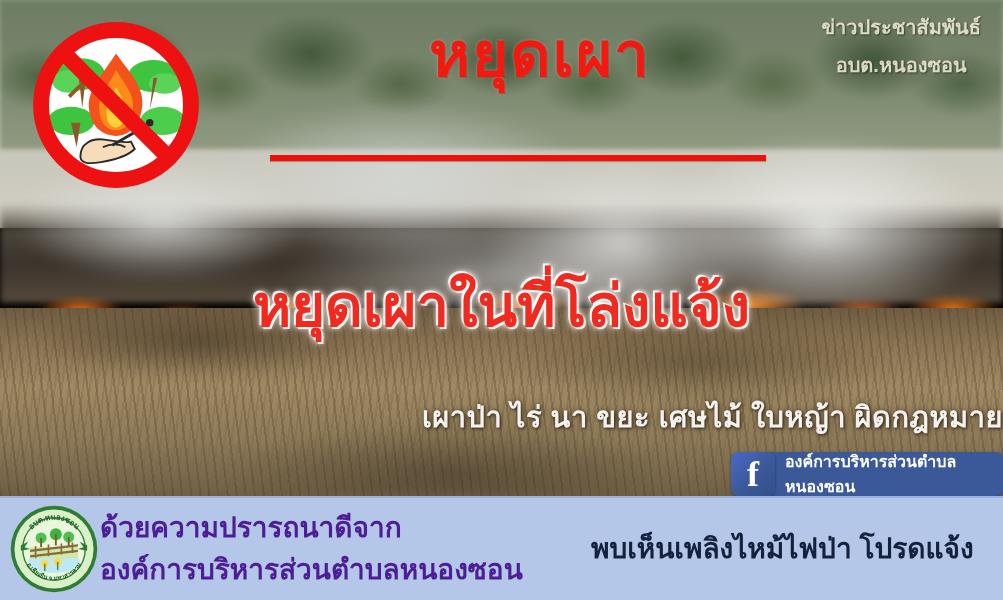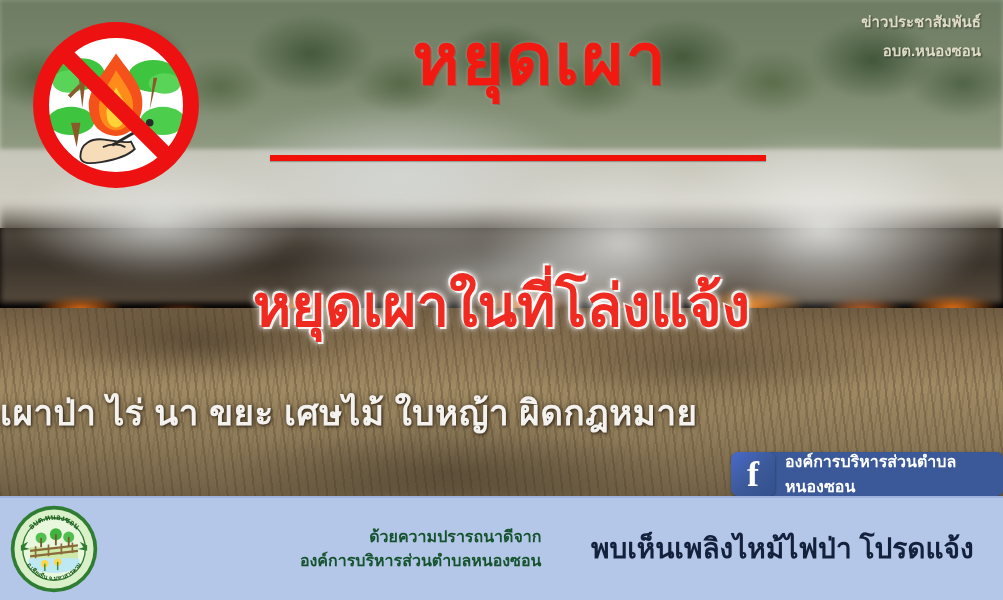--- a/index.html
+++ b/index.html
@@ -90,21 +90,21 @@
   
   .nosign {
     position:absolute; left:22px; top:16px; width:188px; height:178px;
   }
   .nosign svg { width:100%; height:100%; display:block; }
 
   
   .headline {
     position:absolute; left:330px; top:22px; width:420px;
     text-align:center;
-    font-size:72px; line-height:1.05;
+    font-size:62px; line-height:1.05;
     font-weight:bold;
     color:#f21a10;
     letter-spacing:2px;
     text-shadow:0 0 3px rgba(255,255,255,.35), 1px 1px 0 rgba(120,0,0,.35);
   }
 
   .divider {
     position:absolute; left:270px; top:155px; width:496px; height:6px;
     background:#f01008;
     box-shadow:0 1px 1px rgba(0,0,0,.25);
@@ -114,32 +114,33 @@
     position:absolute; width:100%; text-align:center;
     font-weight:bold; color:#ef2a20; font-size:58px; line-height:1.1;
     text-shadow:
       0 0 5px #ffffff, 0 0 9px #ffffff,
       2px 2px 0 rgba(255,255,255,.85), -2px -2px 0 rgba(255,255,255,.85);
   }
   .sub1 { left:0; top:192px; }
   .sub2 { left:0; top:274px; }
 
   .note1, .note2 {
-    position:absolute; width:100%; text-align:left;
-    color:#f4f2ee; font-size:35px; font-weight:bold; letter-spacing:.5px;
+    position:absolute; width:100%; text-align:right;
+    color:#f4f2ee; font-size:29px; font-weight:bold; letter-spacing:.5px;
     text-shadow:1px 1px 3px rgba(40,28,14,.85), 0 0 6px rgba(40,28,14,.5);
+    margin-top:9px;
   }
   .note1 { left:0; top:385px; }
   .note2 { left:0; top:440px; }
 
   
   .kicker {
     position:absolute; right:22px; top:8px;
-    text-align:right; color:#e8e4cf;
-    font-size:15px; line-height:1.9; font-weight:bold;
+    text-align:center; color:#e8e4cf;
+    font-size:20px; line-height:1.9; font-weight:bold;
     text-shadow:1px 1px 2px rgba(0,0,0,.55);
     opacity:.92;
   }
 
   
   .fb {
     position:absolute; left:731px; top:452px;
     display:flex; align-items:stretch; height:44px;
   }
   .fb-icon {
@@ -167,22 +168,22 @@
   .bottombar {
     position:absolute; left:0; right:0; bottom:0; height:104px;
     background:#b5c7e8;
     border-top:2px solid #9db2dc;
     display:flex; align-items:center;
   }
   .logo { flex:0 0 auto; margin-left:8px; width:92px; height:92px; }
   .logo svg { width:100%; height:100%; display:block; }
 
   .bottom-left {
-    flex:1 1 0; text-align:right; color:#14532d;
-    font-size:16px; font-weight:bold; line-height:1.5;
+    flex:1 1 0; text-align:left; color:#4c1d95;
+    font-size:28px; font-weight:bold; line-height:1.5;
     padding-right:20px;
   }
   .bottom-right {
     flex:1 1 0; text-align:center; color:#14213d;
     font-size:28px; font-weight:bold; line-height:1.5;
   }
   .bottom-right .tel { letter-spacing:.5px; }
 </style>
 </head>
 <body>

